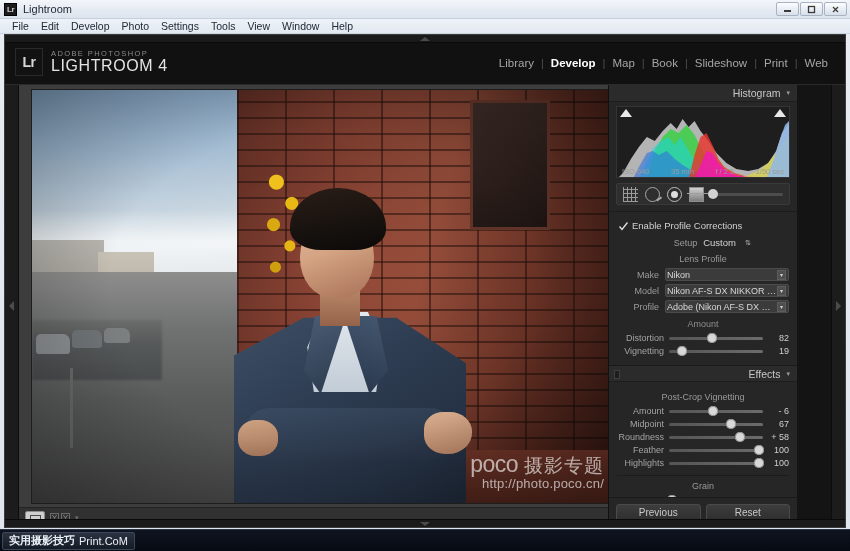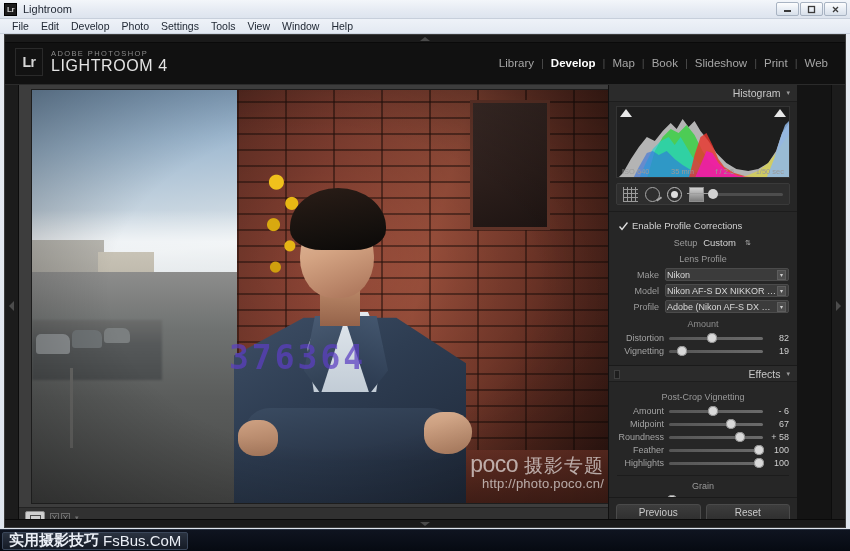--- a/index.html
+++ b/index.html
@@ -400,21 +400,21 @@
   .taskbar {
     position:absolute; left:0; bottom:0; width:850px; height:22px;
     background: linear-gradient(180deg,#0f1420 0%,#060a12 100%);
     border-top:1px solid #2a3342;
     display:flex; align-items:center; padding-left:2px;
   }
   .task-item {
     height:18px; background:linear-gradient(180deg,#2a3240 0%,#151b26 100%);
     border:1px solid #3b475a; border-radius:2px;
     display:flex; align-items:center; padding:0 6px;
-    font-size:15px; color:#eaeef5; gap:4px;
+    font-size:11px; color:#eaeef5; gap:4px;
   }
   .task-item .cn { font-weight:bold; }
 </style>
 </head>
 <body>
 
 <div id="app">
 
   <div class="titlebar">
     <div class="lr-mini">Lr</div>
@@ -512,21 +512,20 @@
             <div class="subj-lapelR"></div>
             <div class="subj-neck"></div>
             <div class="subj-head"></div>
             <div class="subj-hair"></div>
             <div class="subj-arm"></div>
             <div class="subj-hand"></div>
             <div class="subj-hand2"></div>
 
             <div class="photo-vig"></div>
 
-            <div class="overlay-num">376364</div>
 
             <div class="wm">
               <div class="wm-1">
                 <span>poco</span>
                 <span class="cn">摄影专题</span>
               </div>
               <div class="wm-2">http://photo.poco.cn/</div>
             </div>
           </div>
 
@@ -719,16 +718,16 @@
 
       <div class="bot-collapse">
         <span class="tri"></span>
       </div>
     </div>
   </div>
 
   <div class="taskbar">
     <div class="task-item">
       <span class="cn">实用摄影技巧</span>
-      <span>FsBus.CoM</span>
+      <span>Print.CoM</span>
     </div>
   </div>
 </div>
 
 </body></html>

